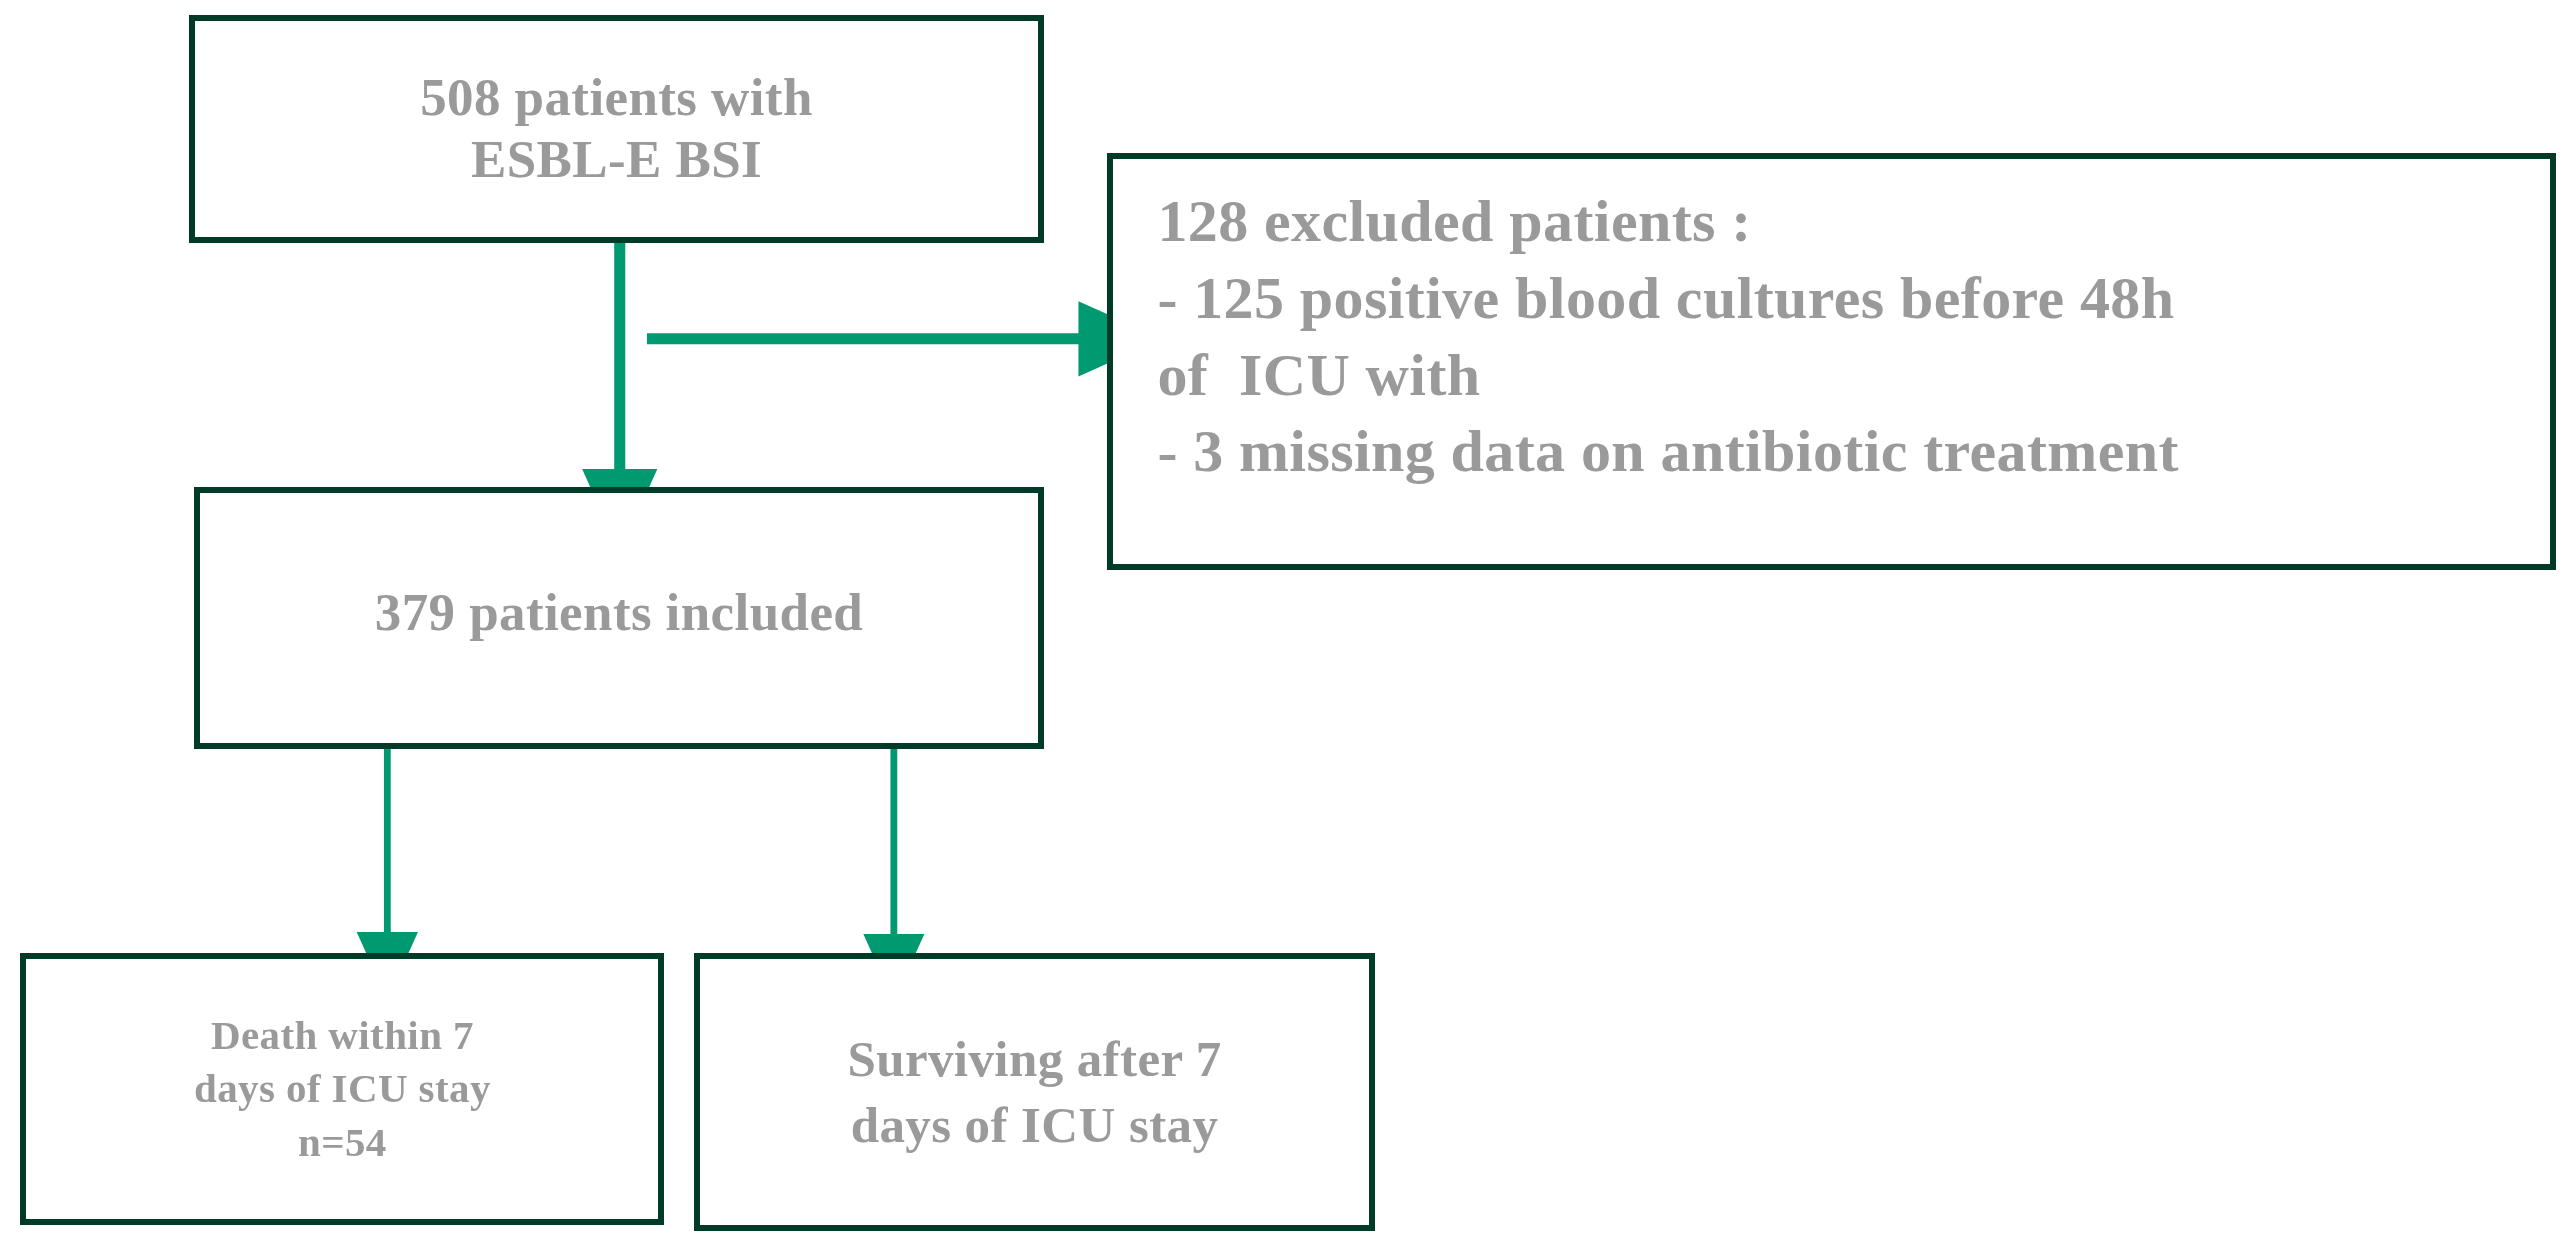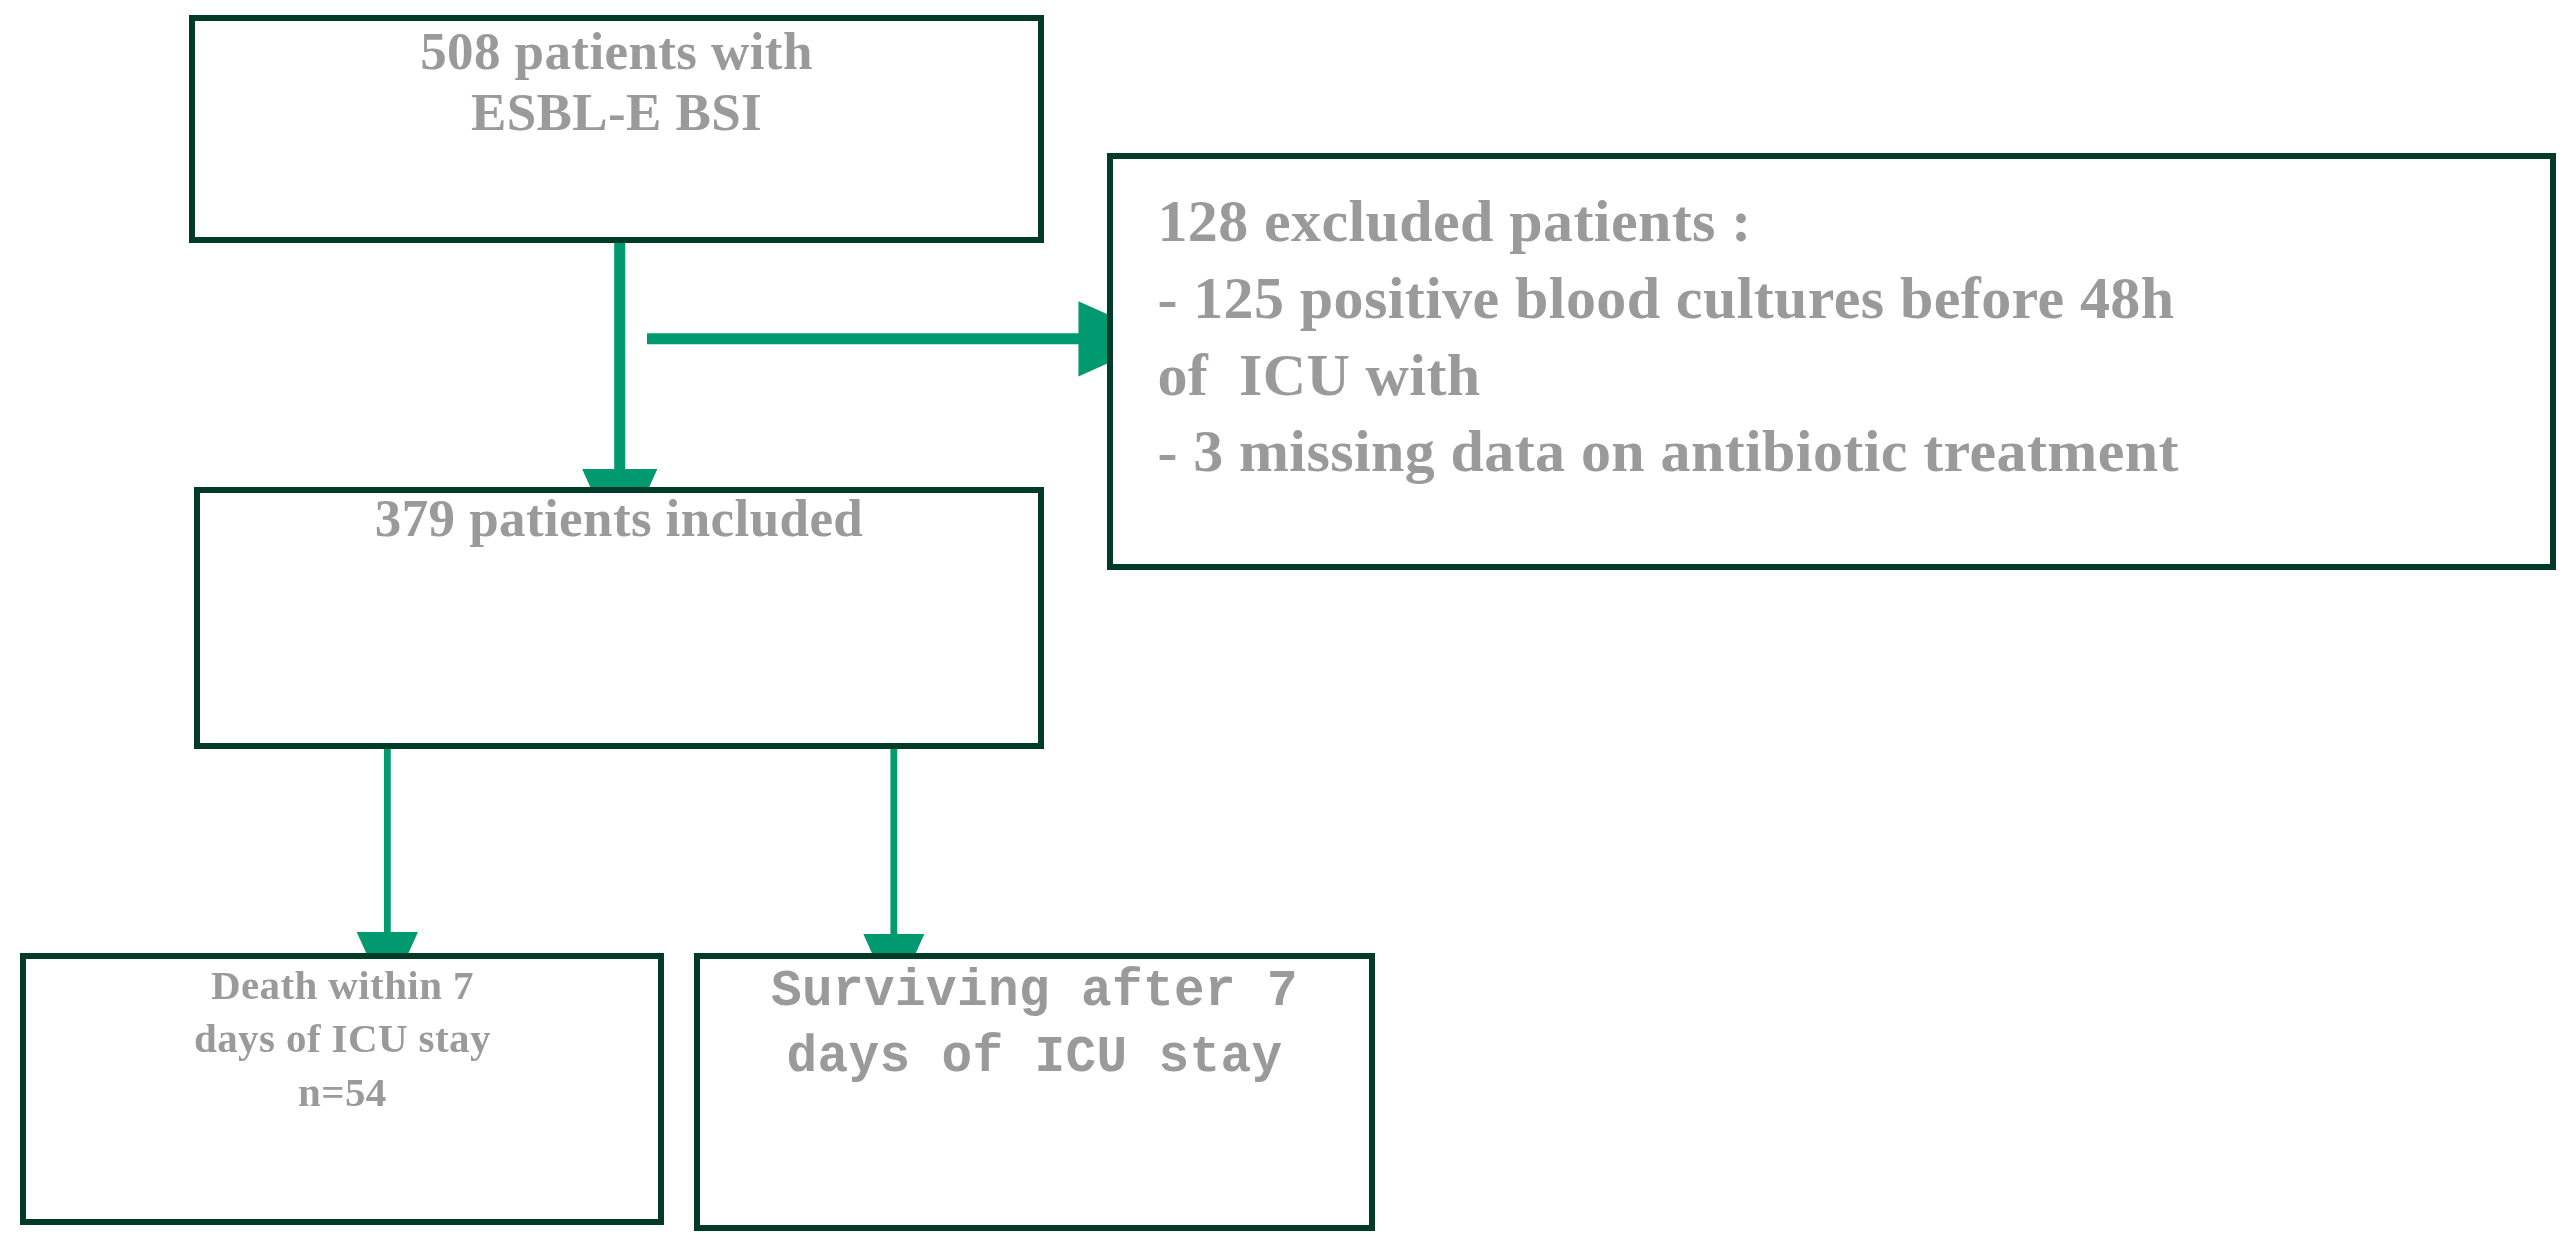--- a/index.html
+++ b/index.html
@@ -6,21 +6,21 @@
   body{width:2576px;height:1254px;font-family:"Liberation Serif",serif;overflow:hidden;}
   #stage{position:relative;width:2576px;height:1254px;background:#ffffff;}
 
   .fc-box{
     position:absolute;
     box-sizing:border-box;
     background:#ffffff;
     border:6.8px solid #003b28;
     display:flex;
     flex-direction:column;
-    justify-content:flex-start;
+    justify-content:center;
     z-index:3;
   }
   .fc-line{
     color:#9a9a9a;
     font-weight:700;
     line-height:1.16;
     white-space:pre;
     letter-spacing:0.4px;
   }
   .center .fc-line{text-align:center;}
@@ -38,21 +38,21 @@
   
   #box-included{left:194px;top:487px;width:850px;height:262px;}
   #box-included .fc-line{font-size:53px;position:relative;top:-5.1px;}
 
   
   #box-death{left:20.4px;top:953px;width:644px;height:272px;}
   #box-death .fc-line{font-size:41px;line-height:1.30;}
 
   
   #box-survive{left:694px;top:953px;width:681px;height:278px;}
-  #box-survive .fc-line{font-size:51px;line-height:1.30;font-family:Liberation Mono, monospace;}
+  #box-survive .fc-line{font-size:51px;line-height:1.30;}
 
   
   .arrow-svg{position:absolute;z-index:1;overflow:visible;}
   #arrow-source-to-included{left:0;top:0;width:2576px;height:1254px;}
 </style>
 </head>
 <body>
 
 <div id="stage">
 

